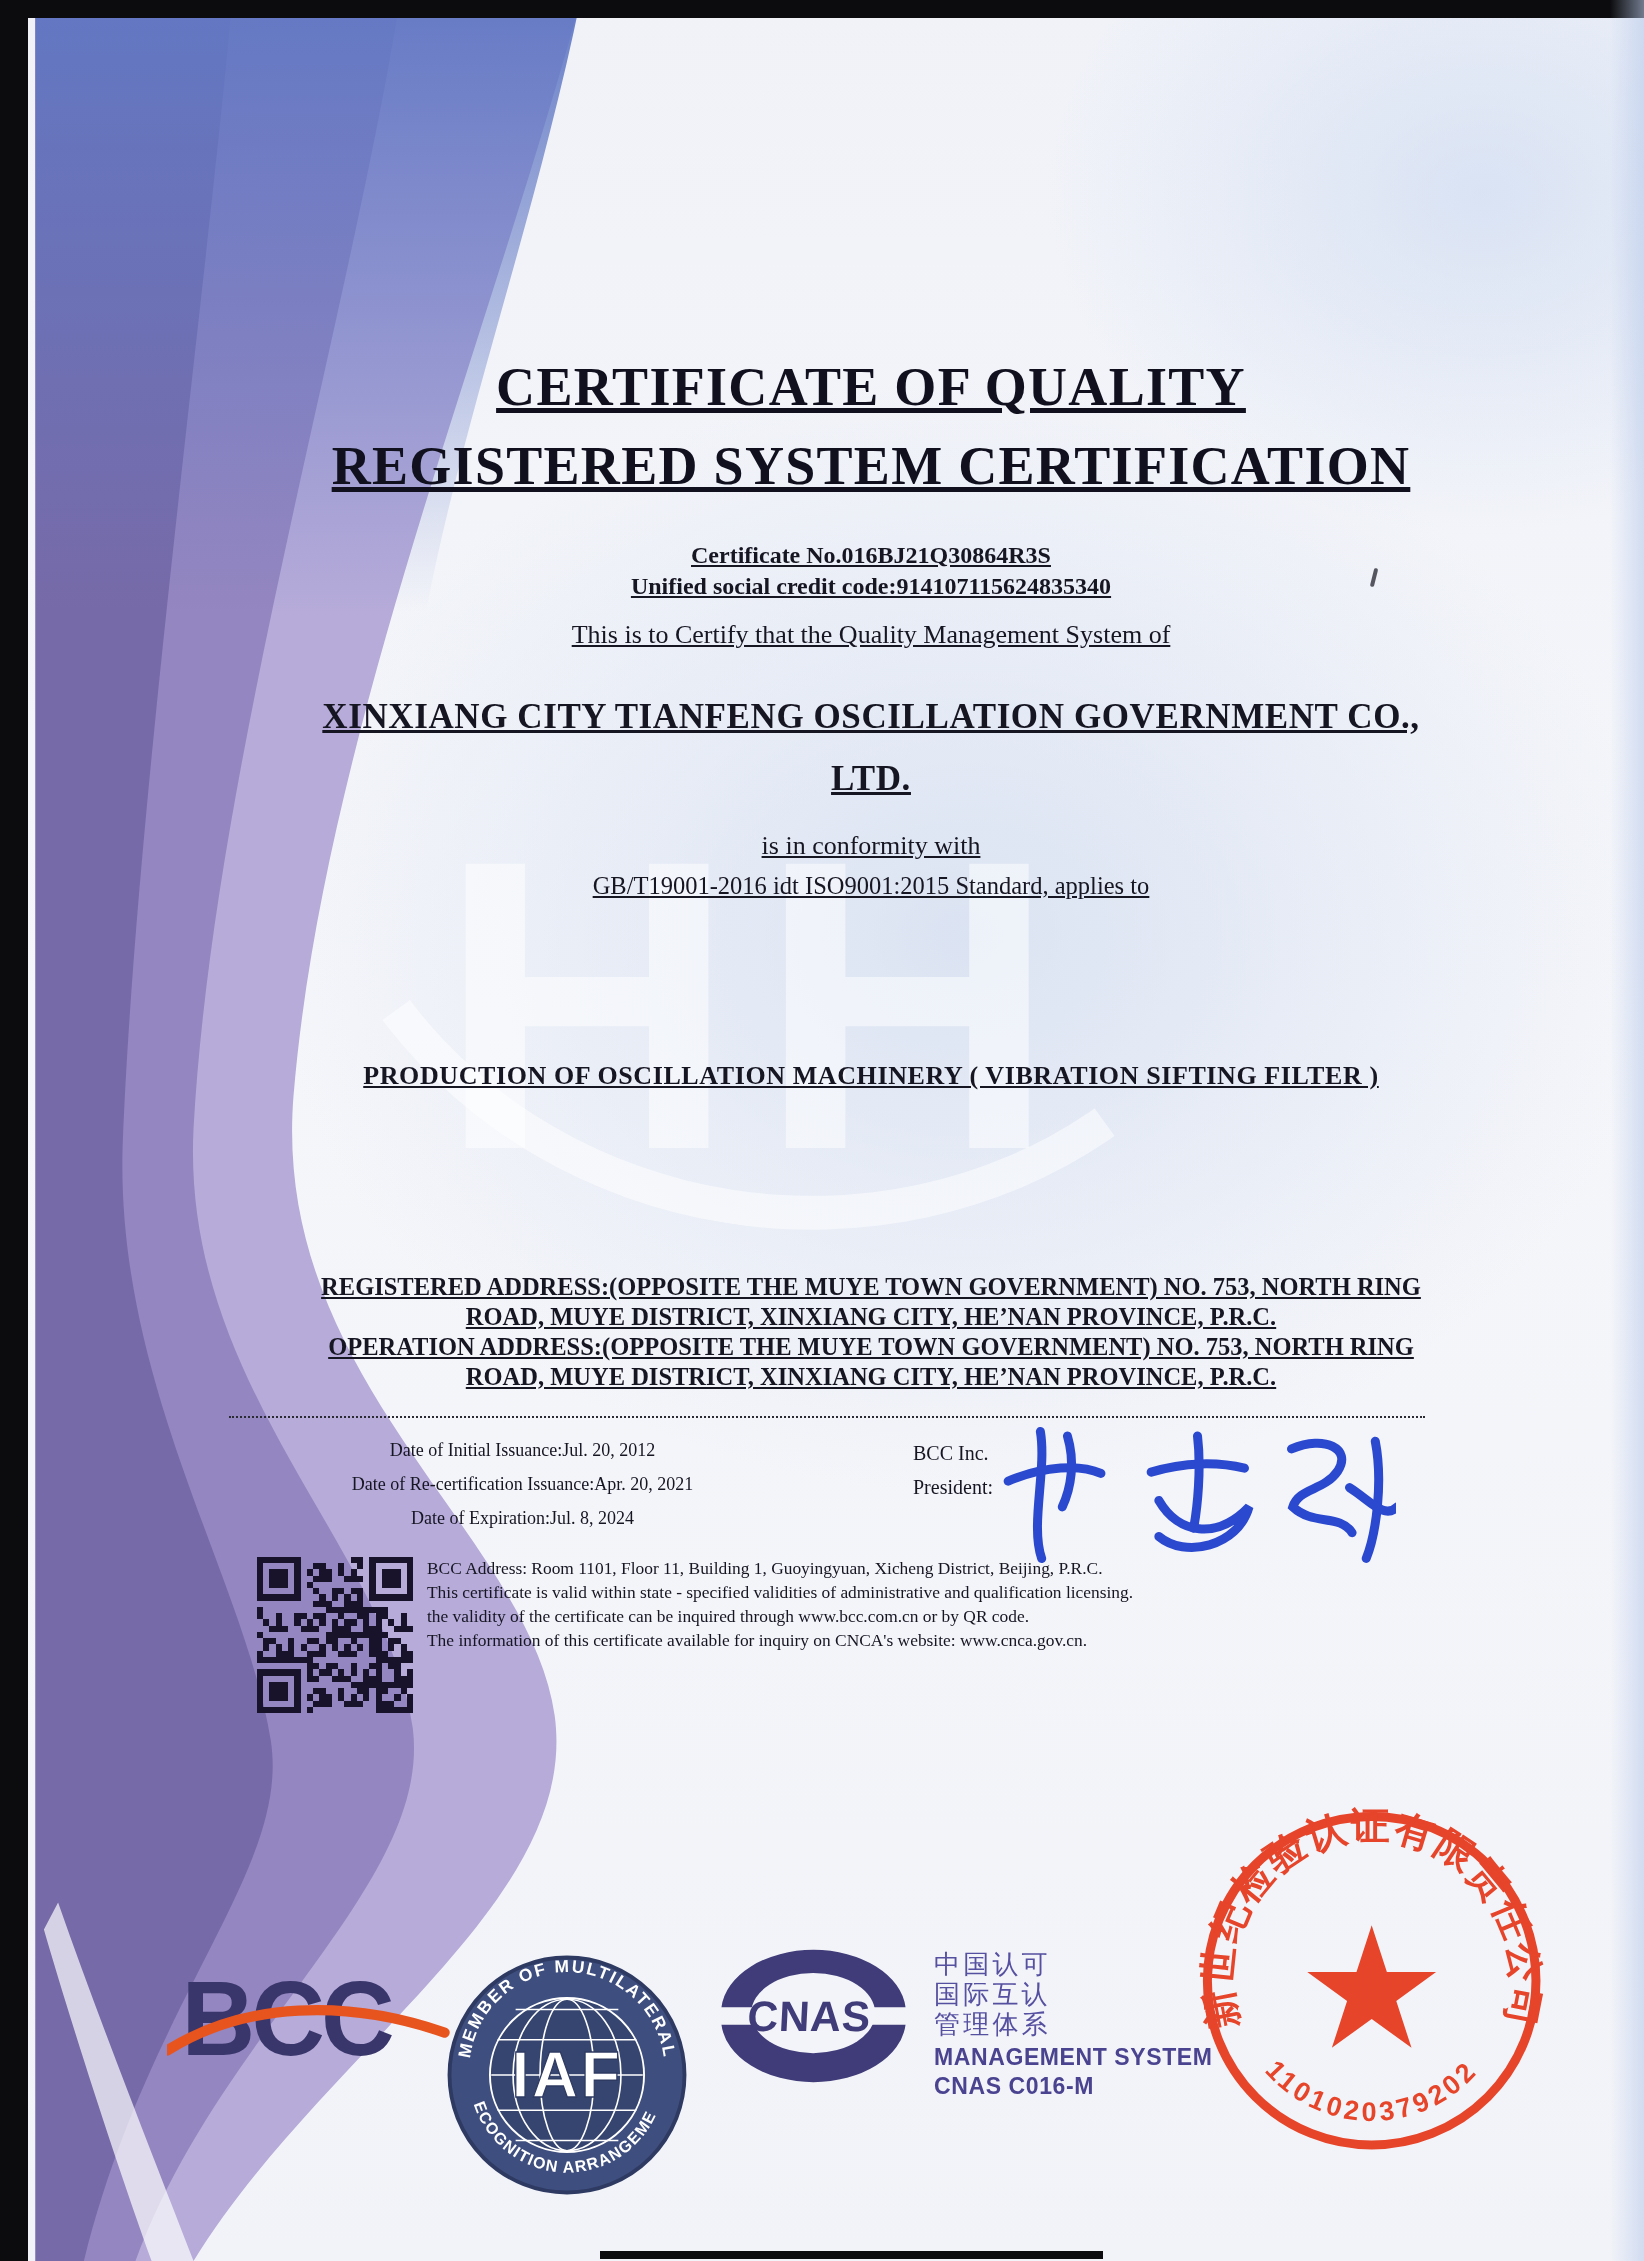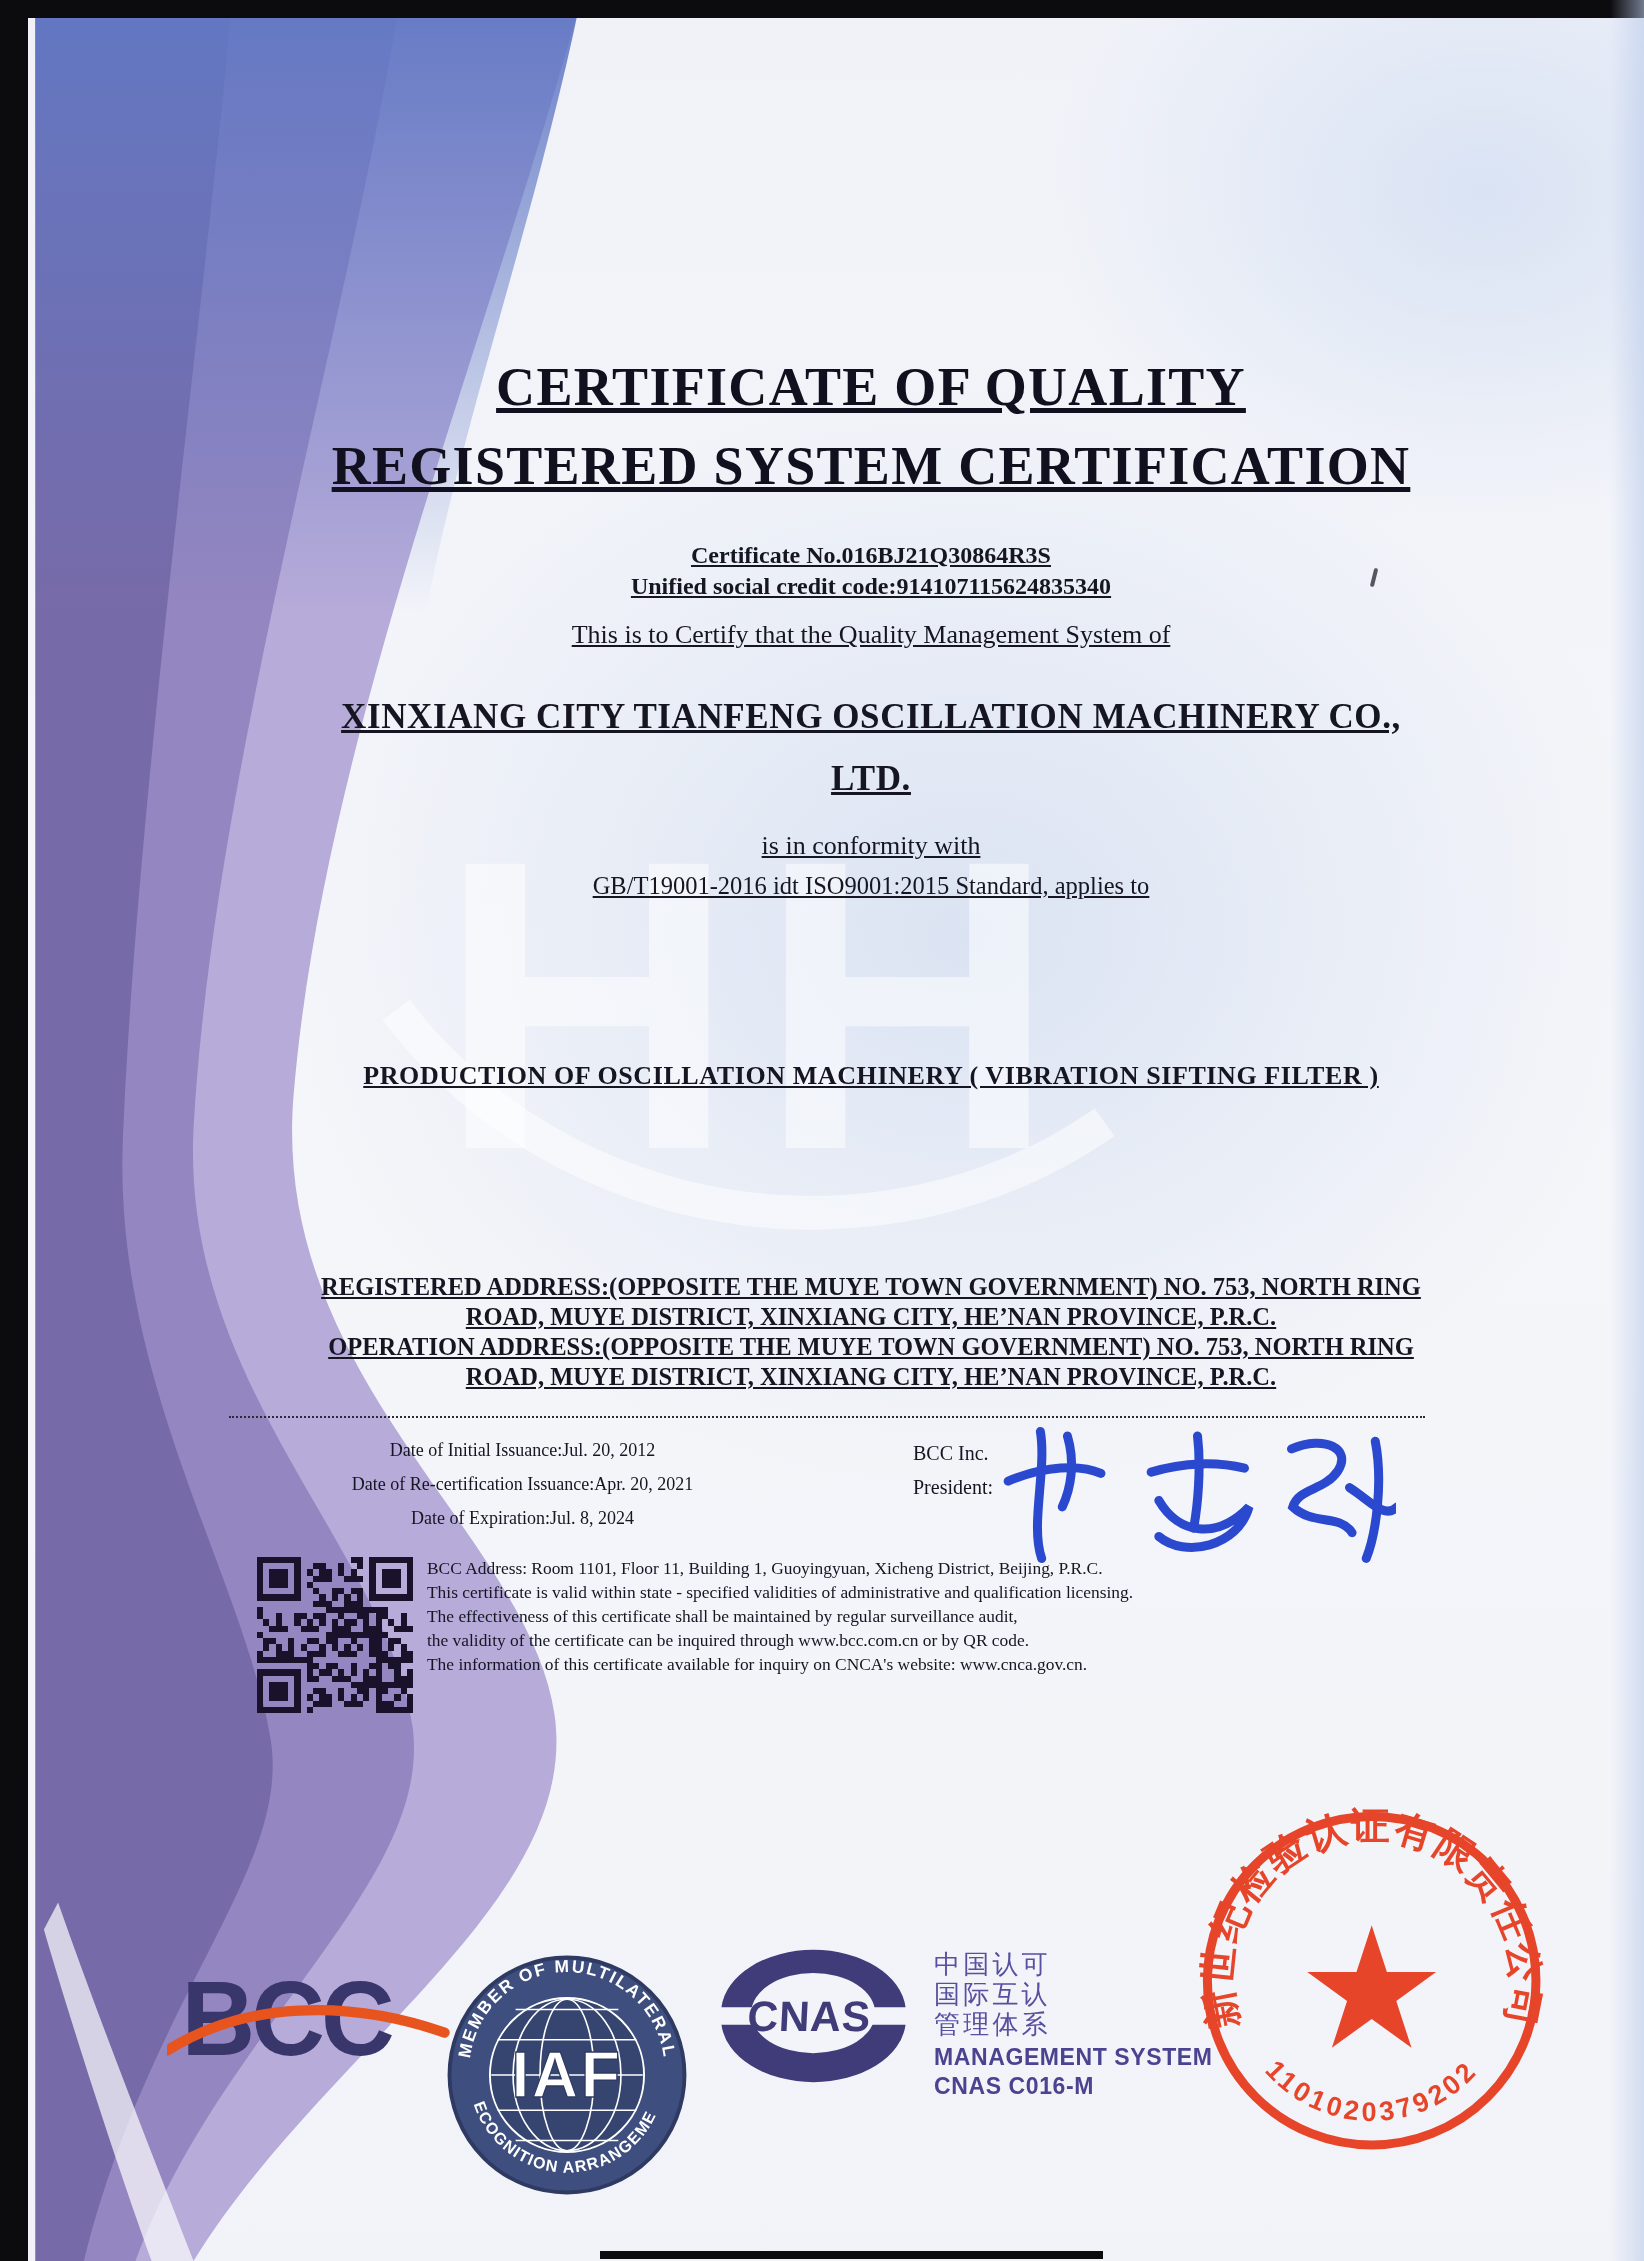--- a/index.html
+++ b/index.html
@@ -71,21 +71,21 @@
   <div class="abs ctr certno b" style="top:540px;">
     <div>Certificate No.016BJ21Q30864R3S</div>
     <div>Unified social credit code:914107115624835340</div>
   </div>
 
   <div class="abs penmark" style="left:1372px;top:568px;"></div>
 
   <div class="abs ctr body40" style="top:620px;">This is to Certify that the Quality Management System of</div>
 
   <div class="abs ctr company b" style="top:686px;">
-    <div>XINXIANG CITY TIANFENG OSCILLATION MACHINERY CO.,</div>
+    <div>XINXIANG CITY TIANFENG OSCILLATION GOVERNMENT CO.,</div>
     <div>LTD.</div>
   </div>
 
   <div class="abs ctr body40" style="top:831px;">is in conformity with</div>
   <div class="abs ctr" style="top:872px;font-size:24.5px;">GB/T19001-2016 idt ISO9001:2015 Standard, applies to</div>
 
   <div class="abs ctr scope b" style="top:1061px;">PRODUCTION OF OSCILLATION MACHINERY ( VIBRATION SIFTING FILTER )</div>
 
   <div class="abs ctr addr b" style="top:1236px;margin-top:36px;">
     <div>REGISTERED ADDRESS:(OPPOSITE THE MUYE TOWN GOVERNMENT) NO. 753, NORTH RING</div>
@@ -440,21 +440,20 @@
         <rect x="21" y="24" width="1" height="1" fill="#18122b"></rect>
         <rect x="22" y="24" width="1" height="1" fill="#18122b"></rect>
         <rect x="23" y="24" width="1" height="1" fill="#18122b"></rect>
         <rect x="24" y="24" width="1" height="1" fill="#18122b"></rect>
       </svg>
   </div>
 
   <div class="abs fine" style="left:427px;top:1556px;width:942px;">
     <div>BCC Address: Room 1101, Floor 11, Building 1, Guoyingyuan, Xicheng District, Beijing, P.R.C.</div>
     <div>This certificate is valid within state - specified validities of administrative and qualification licensing.</div>
-    <div>The effectiveness of this certificate shall be maintained by regular surveillance audit,</div>
     <div>the validity of the certificate can be inquired through www.bcc.com.cn or by QR code.</div>
     <div>The information of this certificate available for inquiry on CNCA's website: www.cnca.gov.cn.</div>
   </div>
 
   <div class="abs" style="left:175px;top:1968px;width:271px;height:113px;">
     <div class="abs bcc-word sans" style="left:6.4px;top:0;line-height:103px;">BCC</div>
     <svg class="abs" style="left:-7.7px;top:0;" width="284" height="113" viewBox="0 0 440 175" fill="none">
       <path d="M0,128 C120,52 280,48 430,100" stroke="#e8541e" stroke-width="16" stroke-linecap="round"></path>
     </svg>
   </div>

